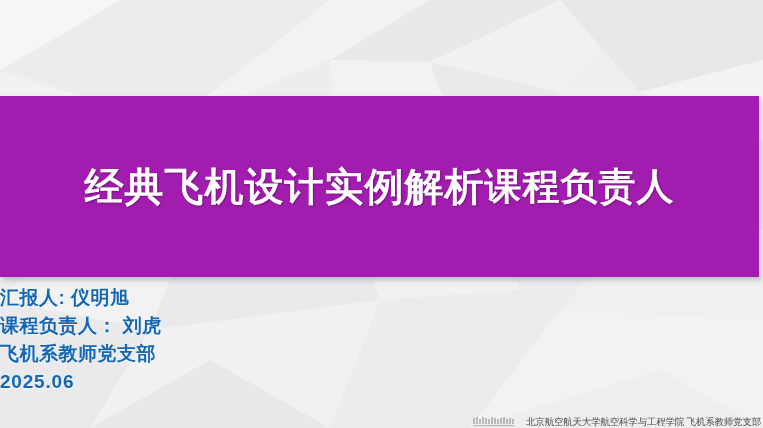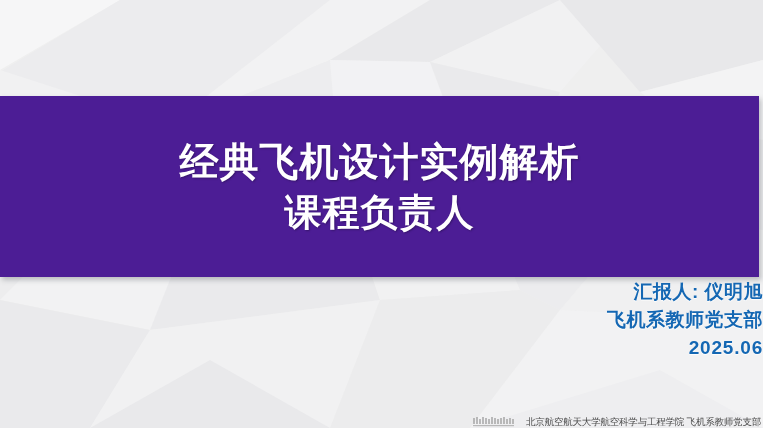--- a/index.html
+++ b/index.html
@@ -32,25 +32,25 @@
     height: 100%;
   }
 
   
   .title-banner {
     position: absolute;
     left: 0;
     top: 96px;
     width: 759px;
     height: 181px;
-    background: #4c1d95;
+    background: #a21caf;
     box-shadow: 2px 3px 5px rgba(120,125,130,0.45);
     z-index: 2;
     display: flex;
-    flex-direction: column;
+    flex-direction: row;
     align-items: center;
     justify-content: center;
   }
 
   .title-line {
     color: #ffffff;
     font-weight: bold;
     font-size: 39px;
     line-height: 1.33;
     letter-spacing: 1px;
@@ -59,38 +59,37 @@
     text-shadow: 1px 1px 2px rgba(0,0,0,0.28);
   }
   .title-line.line-2 {
     font-size: 37px;
   }
 
   
   .subtitle-block {
     position: absolute;
     left: 0;
-    top: 278px;
+    top: 284px;
     width: 763px;
     z-index: 2;
-    text-align: right;
+    text-align: left;
   }
   .subtitle-line {
     color: #1467b3;
     font-weight: bold;
     font-size: 19px;
     line-height: 1.47;
     letter-spacing: 0.5px;
     white-space: nowrap;
     text-shadow: 0 1px 1px rgba(255,255,255,0.9);
   }
   .subtitle-line.date-line {
     font-size: 19px;
     letter-spacing: 0.8px;
-    padding-left: 8px;
   }
 
   
   .footer {
     position: absolute;
     right: 2px;
     bottom: 1px;
     z-index: 3;
     display: flex;
     align-items: flex-end;
@@ -146,20 +145,21 @@
     </svg>
   </div>
 
   <div class="title-banner">
     <div class="title-line line-1">经典飞机设计实例解析</div>
     <div class="title-line line-2">课程负责人</div>
   </div>
 
   <div class="subtitle-block">
     <div class="subtitle-line">汇报人: 仪明旭</div>
+    <div class="subtitle-line">课程负责人： 刘虎</div>
     <div class="subtitle-line">飞机系教师党支部</div>
     <div class="subtitle-line date-line">2025.06</div>
   </div>
 
   <div class="footer">
     <svg class="footer-mark" viewBox="0 0 44 11" aria-hidden="true">
       <g fill="#8c8c8c">
         <rect x="0" y="2" width="2" height="6"></rect>
         <rect x="3" y="1" width="2" height="7"></rect>
         <rect x="6" y="3" width="2" height="5"></rect>

